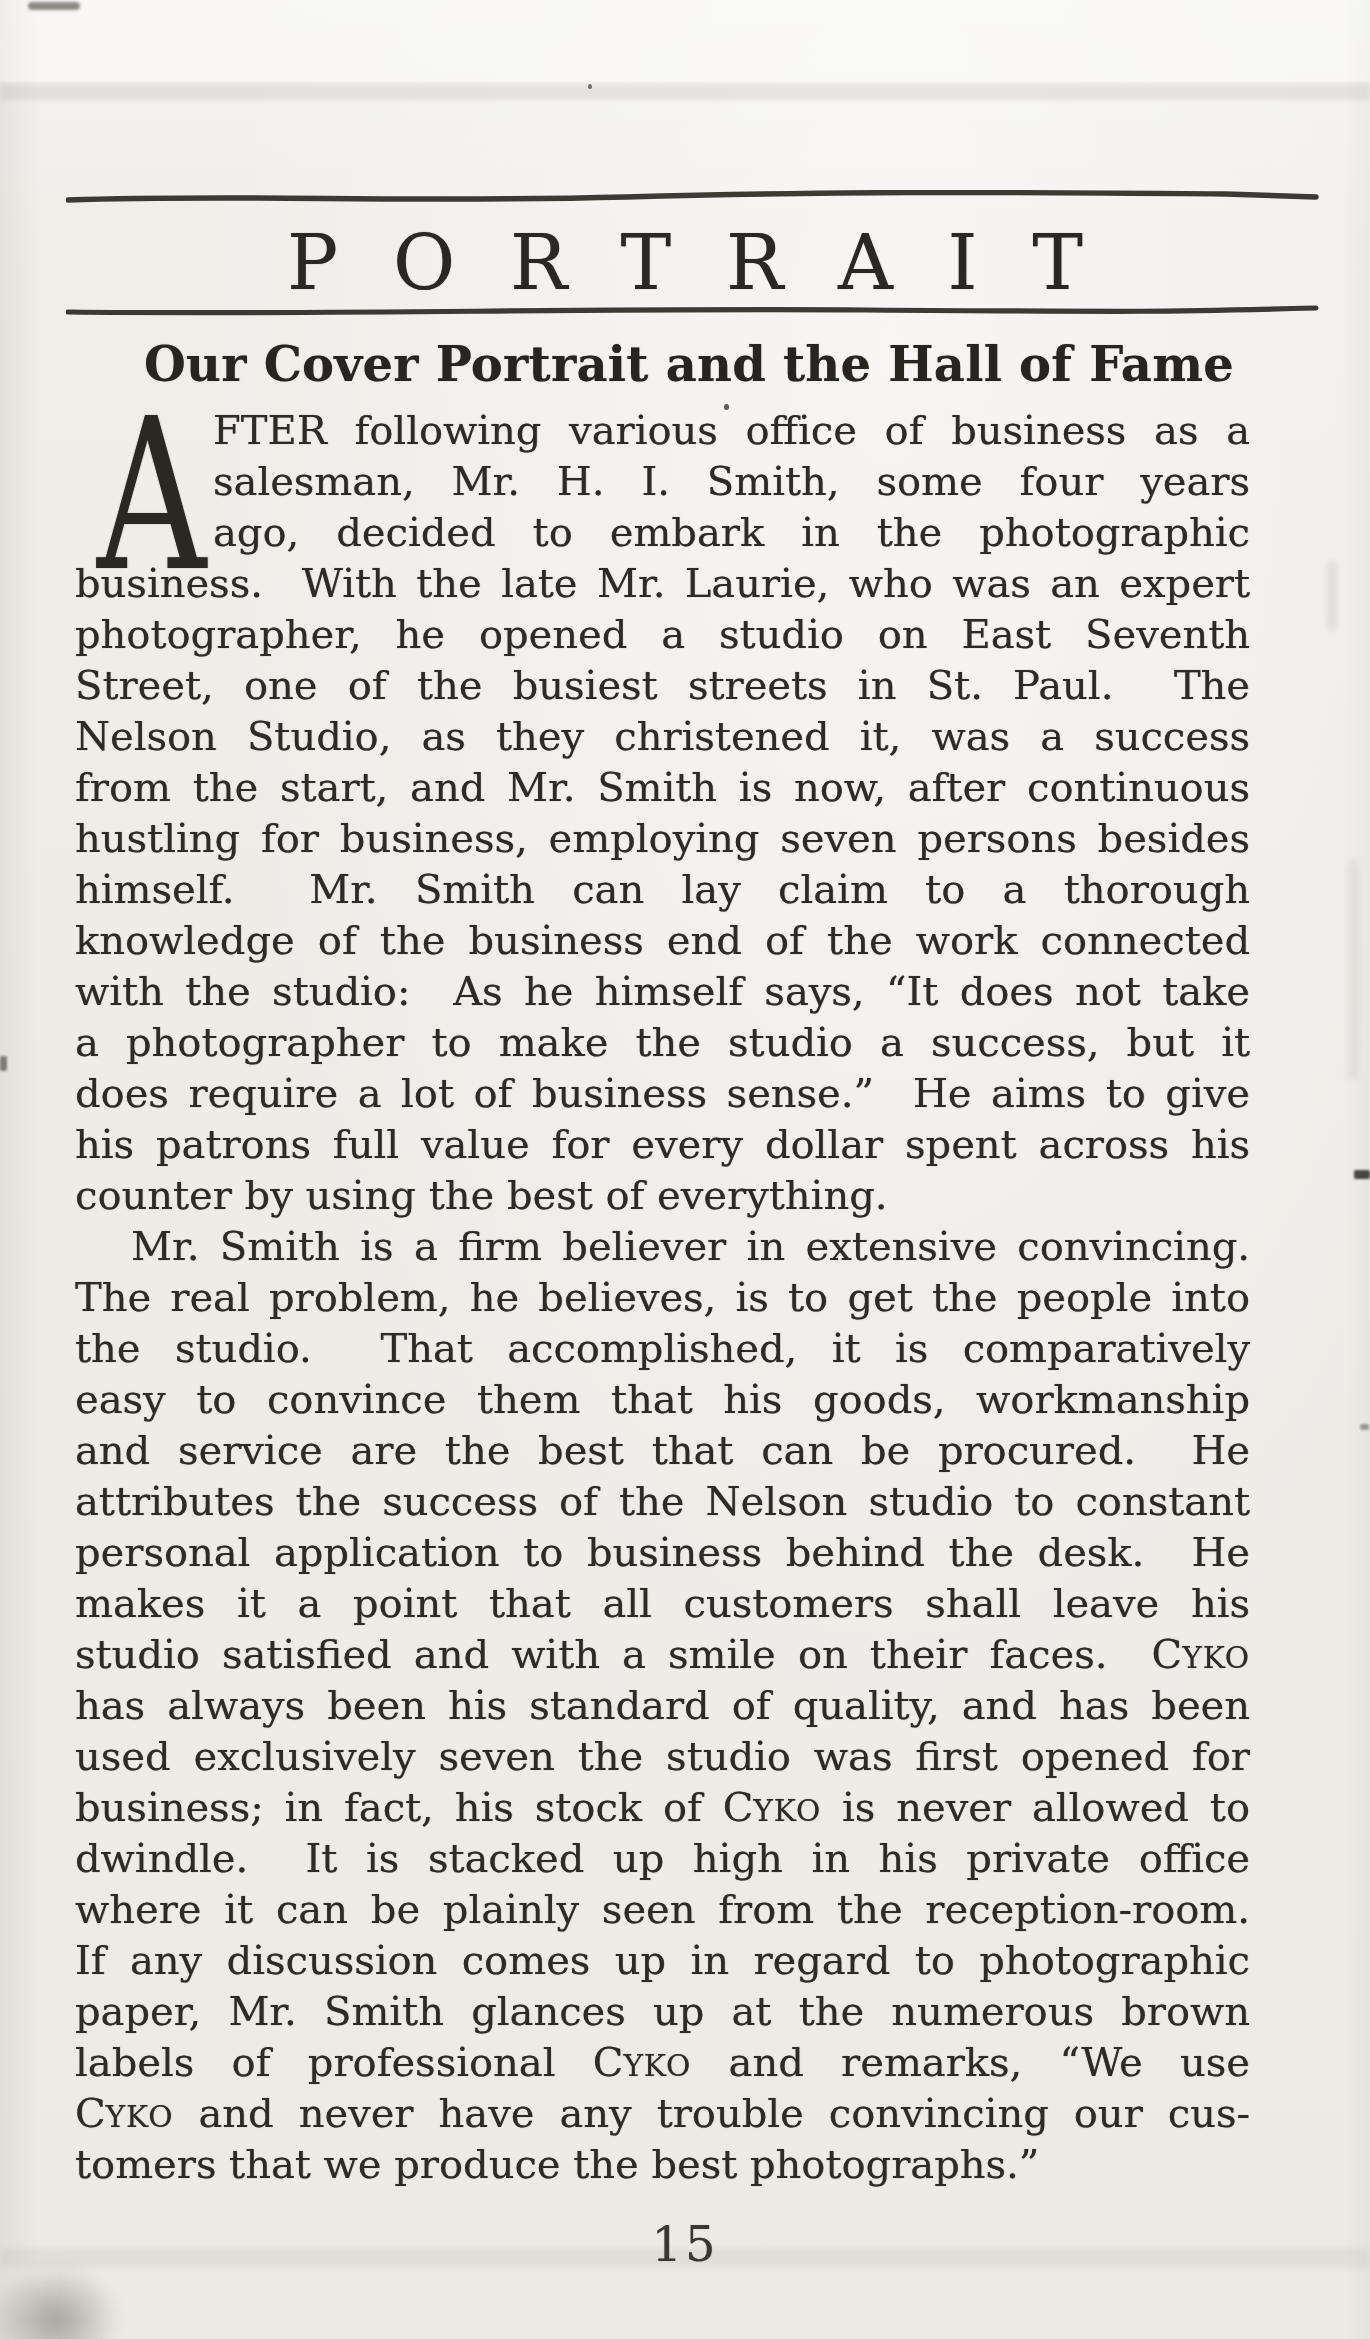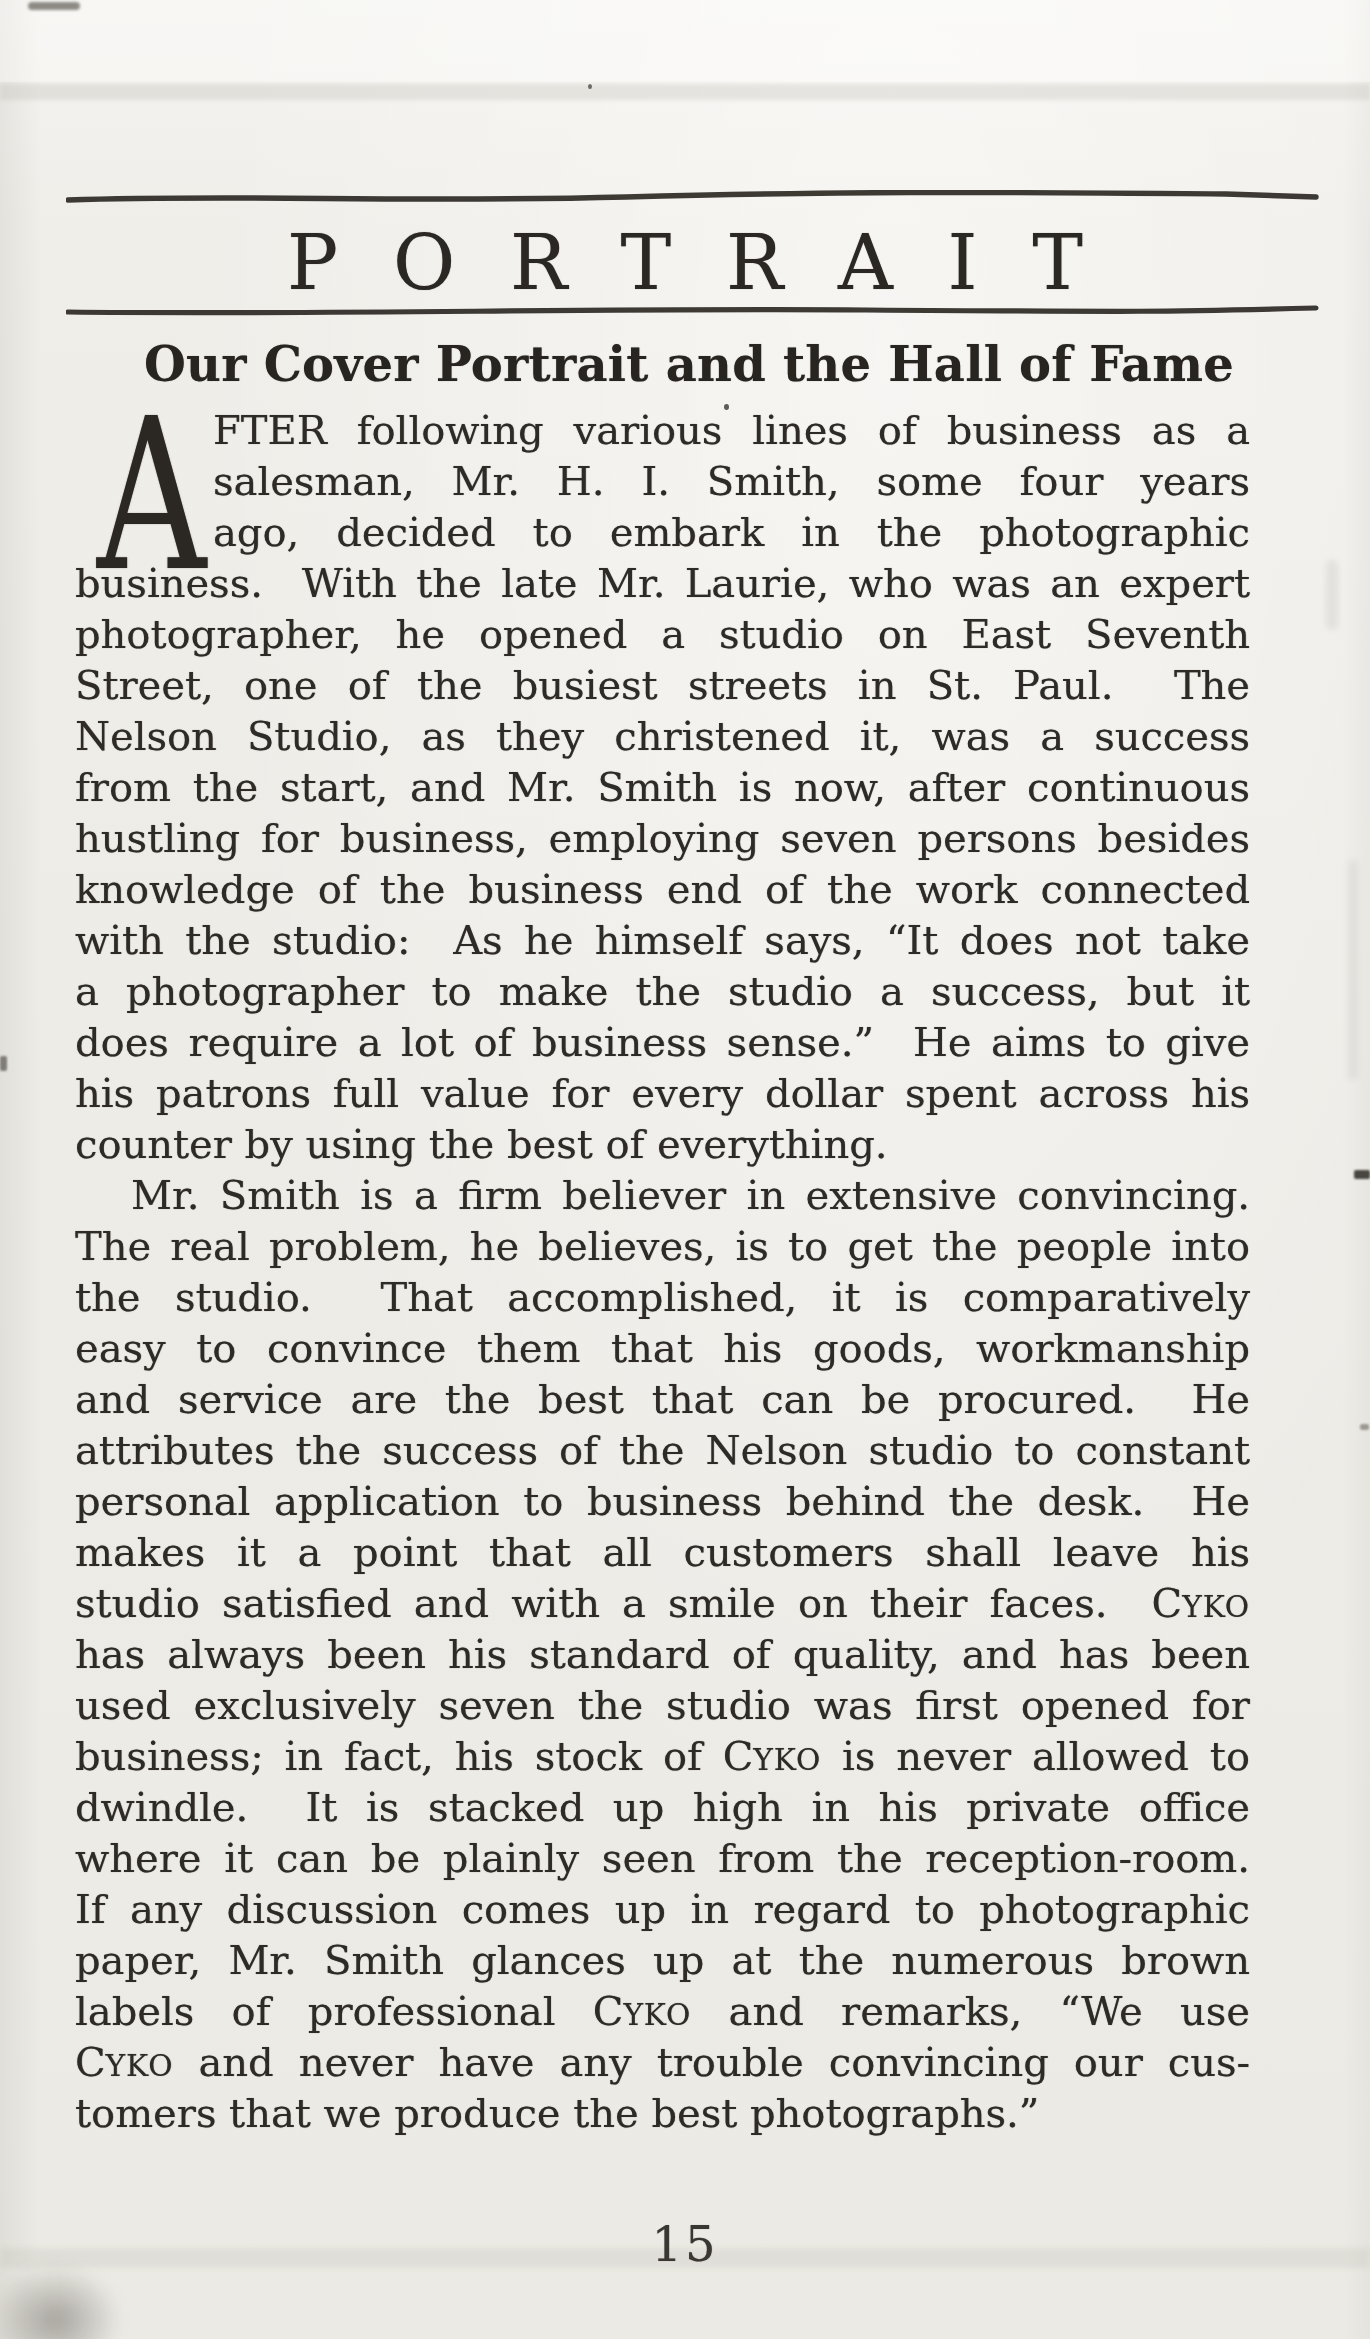--- a/index.html
+++ b/index.html
@@ -115,29 +115,30 @@
     <svg viewBox="0 0 1254 14" preserveAspectRatio="none" aria-hidden="true">
       <path d="M2 9 C 260 12, 520 5, 800 7 S 1100 9, 1250 5" fill="none" stroke="#2e2b26" stroke-width="5.2" stroke-linecap="round" opacity="0.93"></path>
     </svg>
   </div>
 
   <h1 class="article-title">Our Cover Portrait and the Hall of Fame</h1>
 
   <div class="article-body">
     <span class="dropcap">A</span>
   <div class="paragraph">
-        <div class="line beside-dropcap">FTER following various lines of business as a</div>
+        <div class="line beside-dropcap">FTER following various office of business as a</div>
         <div class="line beside-dropcap">salesman, Mr. H. I. Smith, some four years</div>
         <div class="line beside-dropcap">ago, decided to embark in the photographic</div>
         <div class="line">business.&nbsp; With the late Mr. Laurie, who was an expert</div>
         <div class="line">photographer, he opened a studio on East Seventh</div>
         <div class="line">Street, one of the busiest streets in St. Paul.&nbsp; The</div>
         <div class="line">Nelson Studio, as they christened it, was a success</div>
         <div class="line">from the start, and Mr. Smith is now, after continuous</div>
         <div class="line">hustling for business, employing seven persons besides</div>
+        <div class="line">himself.&nbsp; Mr. Smith can lay claim to a thorough</div>
         <div class="line">knowledge of the business end of the work connected</div>
         <div class="line">with the studio:&nbsp; As he himself says, “It does not take</div>
         <div class="line">a photographer to make the studio a success, but it</div>
         <div class="line">does require a lot of business sense.”&nbsp; He aims to give</div>
         <div class="line">his patrons full value for every dollar spent across his</div>
         <div class="line last">counter by using the best of everything.</div>
       </div>
       <div class="paragraph">
         <div class="line indent">Mr. Smith is a firm believer in extensive convincing.</div>
         <div class="line">The real problem, he believes, is to get the people into</div>

